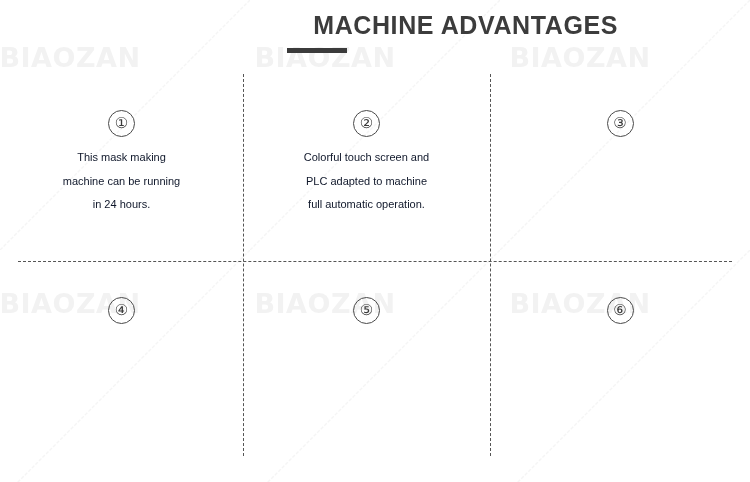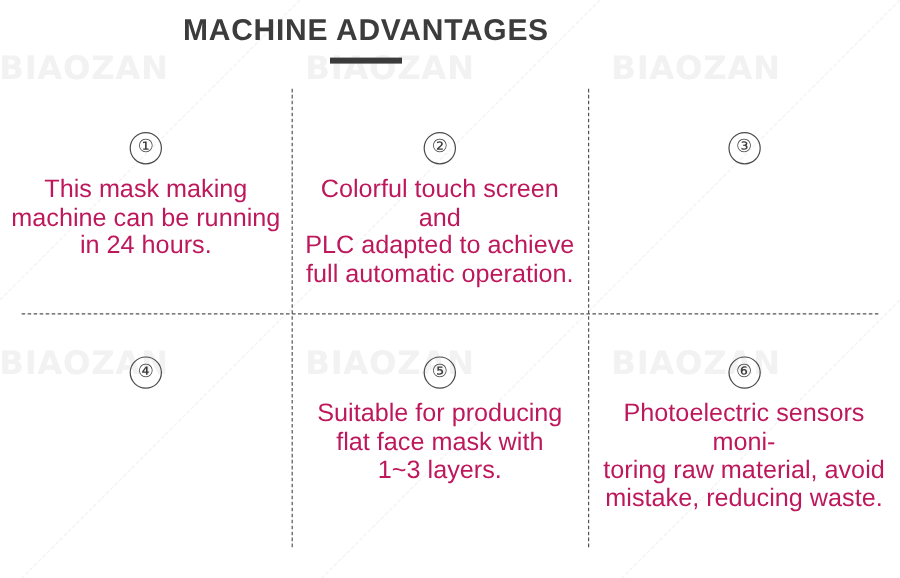--- a/index.html
+++ b/index.html
@@ -39,25 +39,25 @@
     font-weight: 700;
     letter-spacing: 0.5px;
     font-family: "DejaVu Sans", sans-serif;
     white-space: nowrap;
     transform: translateX(-50%);
   }
 
   
   #title-block {
     position: absolute;
-    left: 4px;
+    left: 16px;
     top: 10px;
     width: 602px;
     z-index: 3;
-    text-align: center;
+    text-align: right;
   }
   #page-title {
     font-family: "Liberation Sans", sans-serif;
     font-size: 25px;
     font-weight: 600;
     letter-spacing: 0.6px;
     color: #3c3c3c;
     line-height: 30px;
   }
   #title-rule {
@@ -122,23 +122,23 @@
     font-size: 15px;
     font-family: "Liberation Sans", sans-serif;
     line-height: 23px;
     text-align: center;
     margin-bottom: 9px;
     background: transparent;
   }
 
   .cell-text {
     font-family: "Liberation Sans", sans-serif;
-    font-size: 21px;
+    font-size: 11px;
     line-height: 23.5px;
-    color: #be185d;
+    color: #0f172a;
     text-align: center;
     white-space: pre-line;
   }
 </style>
 </head>
 <body>
 
 <div id="page">
 
   <svg id="hatch" viewBox="0 0 750 482" preserveAspectRatio="none">
@@ -171,41 +171,35 @@
     <div class="cell r1">
       <div class="badge">①</div>
       <div class="cell-text">This mask making
 machine can be running
 in 24 hours.</div>
     </div>
 
     <div class="cell r1">
       <div class="badge">②</div>
       <div class="cell-text">Colorful touch screen and
-PLC adapted to achieve
+PLC adapted to machine
 full automatic operation.</div>
     </div>
 
     <div class="cell r1">
       <div class="badge">③</div>
     </div>
 
     <div class="cell r2">
       <div class="badge">④</div>
     </div>
 
     <div class="cell r2">
       <div class="badge">⑤</div>
-      <div class="cell-text">Suitable for producing
-flat face mask with
-1~3 layers.</div>
     </div>
 
     <div class="cell r2">
       <div class="badge">⑥</div>
-      <div class="cell-text">Photoelectric sensors moni-
-toring raw material, avoid
-mistake, reducing waste.</div>
     </div>
 
   </div>
 
 </div>
 
 </body></html>

